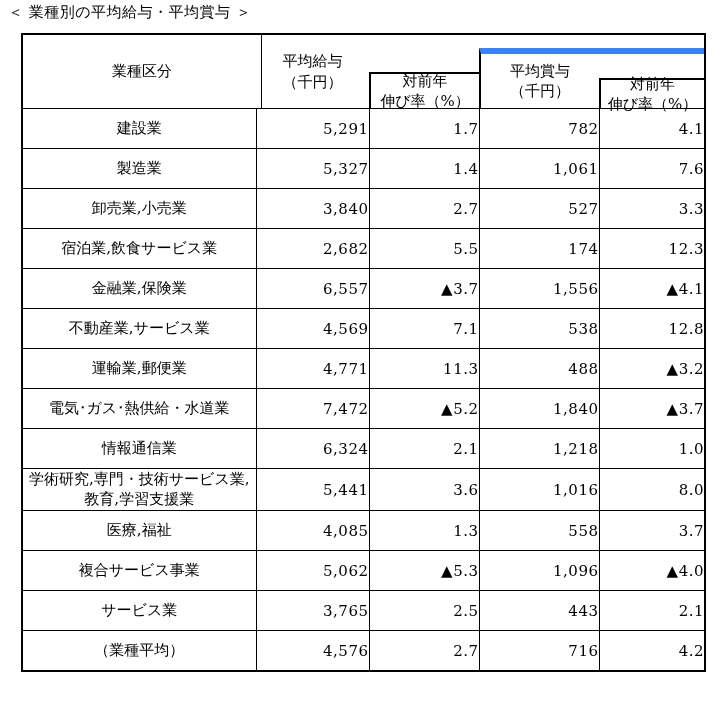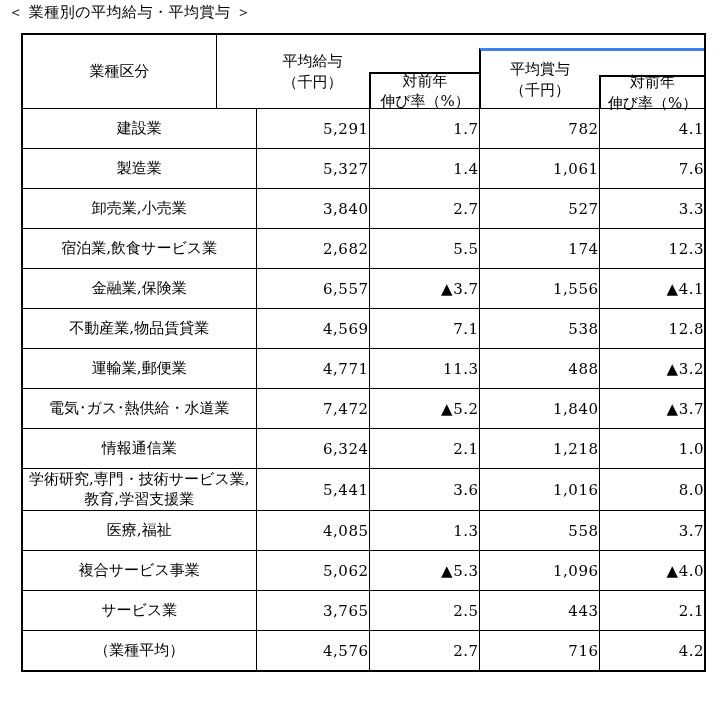--- a/index.html
+++ b/index.html
@@ -47,39 +47,39 @@
     align-items: center;
     justify-content: center;
     text-align: center;
     white-space: pre-line;
     line-height: 1.35;
     box-sizing: border-box;
   }
   .h-industry {
     position: absolute;
     left: 0; top: 0; bottom: 0;
-    width: 194px;
+    width: 239px;
     border-right: 1px solid #000;
   }
   .h-salary {
     position: absolute;
     left: 233px; top: 0; bottom: 0;
     width: 113px;
   }
   .h-salary-growth {
     position: absolute;
     left: 346px; top: 37px; bottom: 0;
     width: 110px;
     border-top: 2px solid #000;
     border-left: 2px solid #000;
   }
   .h-bonus-region {
     position: absolute;
     left: 456px; top: 13px; right: 0; bottom: 0;
-    border-top: 3px solid #3b82f6;
+    border-top: 6px solid #3b82f6;
     border-left: 2px solid #000;
     box-sizing: border-box;
   }
   .h-bonus {
     position: absolute;
     left: 0; top: 0; bottom: 0;
     width: 118px;
   }
   .h-bonus-growth {
     position: absolute;
@@ -181,21 +181,21 @@
         <td class="c-num">12.3</td>
       </tr>
       <tr>
         <td class="c-ind">金融業,保険業</td>
         <td class="c-num">6,557</td>
         <td class="c-num">▲3.7</td>
         <td class="c-num">1,556</td>
         <td class="c-num">▲4.1</td>
       </tr>
       <tr>
-        <td class="c-ind">不動産業,物品賃貸業</td>
+        <td class="c-ind">不動産業,サービス業</td>
         <td class="c-num">4,569</td>
         <td class="c-num">7.1</td>
         <td class="c-num">538</td>
         <td class="c-num">12.8</td>
       </tr>
       <tr>
         <td class="c-ind">運輸業,郵便業</td>
         <td class="c-num">4,771</td>
         <td class="c-num">11.3</td>
         <td class="c-num">488</td>

